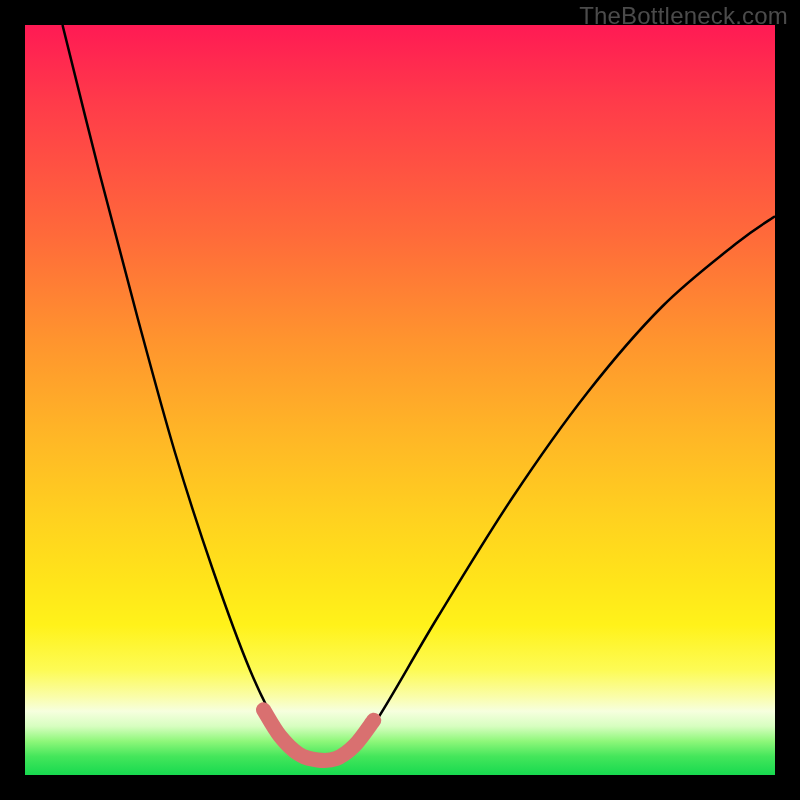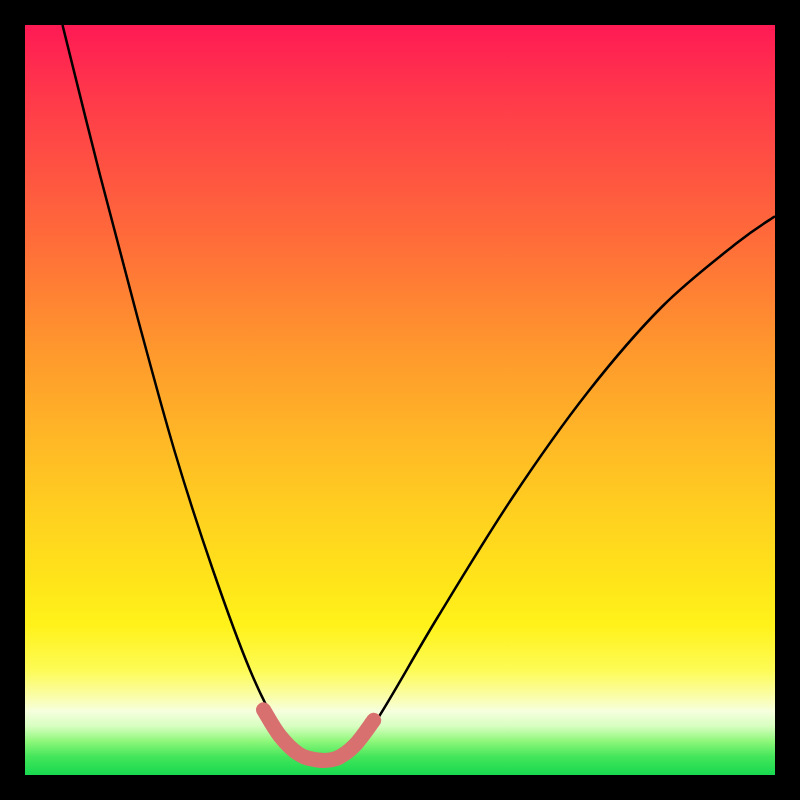--- a/index.html
+++ b/index.html
@@ -63,20 +63,21 @@
     inset: 0;
     width: 750px;
     height: 750px;
     overflow: visible;
   }
 </style>
 </head>
 <body>
 
 <div class="stage">
+  <div class="watermark">TheBottleneck.com</div>
 
   <div class="plot">
     <div class="gradient"></div>
     <svg class="curve" viewBox="0 0 750 750" preserveAspectRatio="none">
       <path id="series-main" fill="none" stroke="#000000" stroke-width="2.5" d="M 37.50 0.00 C 43.75 25.00, 62.50 101.25, 75.00 150.00 C 87.50 198.75, 100.00 246.25, 112.50 292.50 C 125.00 338.75, 137.50 385.63, 150.00 427.50 C 162.50 469.38, 175.00 507.50, 187.50 543.75 C 200.00 580.00, 213.75 618.13, 225.00 645.00 C 236.25 671.88, 246.25 690.63, 255.00 705.00 C 263.75 719.38, 270.00 726.00, 277.50 731.25 C 285.00 736.50, 292.50 736.50, 300.00 736.50 C 307.50 736.50, 313.75 738.38, 322.50 731.25 C 331.25 724.13, 337.50 716.88, 352.50 693.75 C 367.50 670.63, 390.00 629.38, 412.50 592.50 C 435.00 555.63, 462.50 510.00, 487.50 472.50 C 512.50 435.00, 537.50 399.38, 562.50 367.50 C 587.50 335.63, 612.50 306.25, 637.50 281.25 C 662.50 256.25, 693.75 232.50, 712.50 217.50 C 731.25 202.50, 743.75 195.63, 750.00 191.25"></path>
       <path id="series-hl" fill="none" stroke="#d97070" stroke-width="15" stroke-linecap="round" stroke-linejoin="round" d="M 238.50 684.75 C 241.25 689.13, 249.13 703.63, 255.00 711.00 C 260.88 718.38, 267.50 725.00, 273.75 729.00 C 280.00 733.00, 286.25 734.25, 292.50 735.00 C 298.75 735.75, 305.00 736.00, 311.25 733.50 C 317.50 731.00, 323.75 726.38, 330.00 720.00 C 336.25 713.63, 345.63 699.38, 348.75 695.25"></path>
     </svg>
   </div>
 </div>
 

